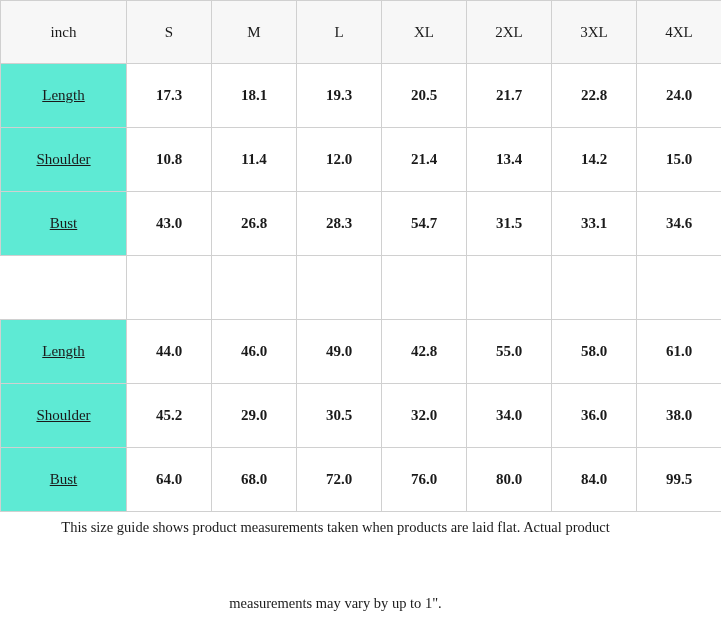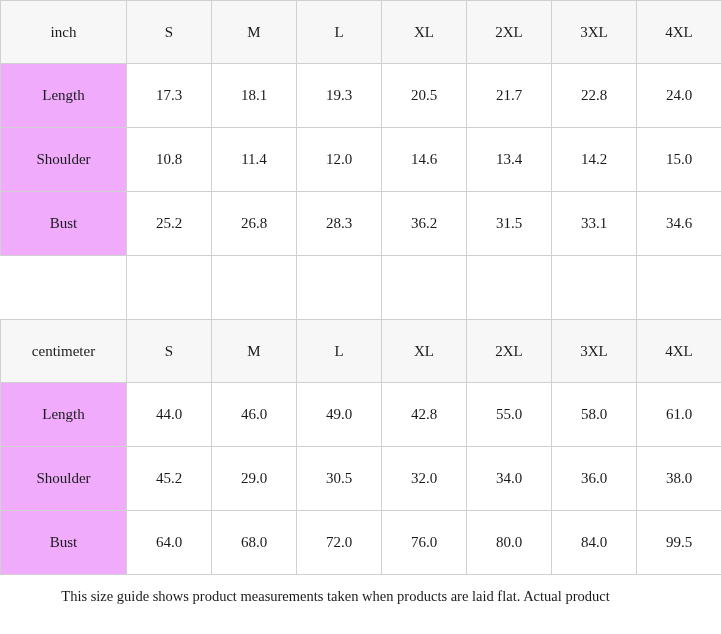--- a/index.html
+++ b/index.html
@@ -44,43 +44,45 @@
   col.cx { width: 85px; }
   
   tr.unit-row td {
     background: #f7f7f7;
     height: 63px;
   }
   tr.unit-row td.unit-label {
     background: #f7f7f7;
   }
   tr.data-row td.row-label {
-    background: #f0abfc;
+    background: #5eead4;
+    text-decoration: underline;
   }
   tr.data-row td.value {
     background: #ffffff;
+    font-weight: bold;
   }
   
   tr.spacer-row td {
     height: 64px;
     background: #ffffff;
     border-left: 1px solid #d0d0d0;
     border-right: 1px solid #d0d0d0;
     border-top: 1px solid #d0d0d0;
     border-bottom: 1px solid #d0d0d0;
   }
   tr.spacer-row td.spacer-blank-left {
     border-left: 1px solid #ffffff;
   }
   .footnote {
     flex: 1;
     display: flex;
     flex-direction: column;
     align-items: center;
-    justify-content: center;
+    justify-content: space-between;
     text-align: center;
     font-size: 14.5px;
     line-height: 1.55;
     color: #1a1a1a;
     padding: 4px 40px 20px 40px;
     box-sizing: border-box;
     font-family: "Liberation Serif", serif;
   }
   .footnote .line {
     display: block;
@@ -126,62 +128,51 @@
         <td class="value">22.8</td>
         <td class="value">24.0</td>
 
       </tr>
 
       <tr class="data-row">
         <td class="row-label">Shoulder</td>
         <td class="value">10.8</td>
         <td class="value">11.4</td>
         <td class="value">12.0</td>
-        <td class="value">14.6</td>
+        <td class="value">21.4</td>
         <td class="value">13.4</td>
         <td class="value">14.2</td>
         <td class="value">15.0</td>
 
       </tr>
 
       <tr class="data-row">
         <td class="row-label">Bust</td>
-        <td class="value">25.2</td>
+        <td class="value">43.0</td>
         <td class="value">26.8</td>
         <td class="value">28.3</td>
-        <td class="value">36.2</td>
+        <td class="value">54.7</td>
         <td class="value">31.5</td>
         <td class="value">33.1</td>
         <td class="value">34.6</td>
 
       </tr>
 
       <tr class="spacer-row">
         <td class="spacer-blank-left"></td>
         <td></td>
         <td></td>
         <td></td>
         <td></td>
         <td></td>
         <td></td>
         <td></td>
 
       </tr>
 
-      <tr class="unit-row">
-        <td class="unit-label">centimeter</td>
-        <td>S</td>
-        <td>M</td>
-        <td>L</td>
-        <td>XL</td>
-        <td>2XL</td>
-        <td>3XL</td>
-        <td>4XL</td>
-
-      </tr>
 
       <tr class="data-row">
         <td class="row-label">Length</td>
         <td class="value">44.0</td>
         <td class="value">46.0</td>
         <td class="value">49.0</td>
         <td class="value">42.8</td>
         <td class="value">55.0</td>
         <td class="value">58.0</td>
         <td class="value">61.0</td>
@@ -209,15 +200,16 @@
         <td class="value">80.0</td>
         <td class="value">84.0</td>
         <td class="value">99.5</td>
 
       </tr>
     </tbody>
   </table>
 
   <div class="footnote">
     <span class="line">This size guide shows product measurements taken when products are laid flat. Actual product</span>
+    <span class="line">measurements may vary by up to 1".</span>
   </div>
 
 </div>
 
 </body></html>

